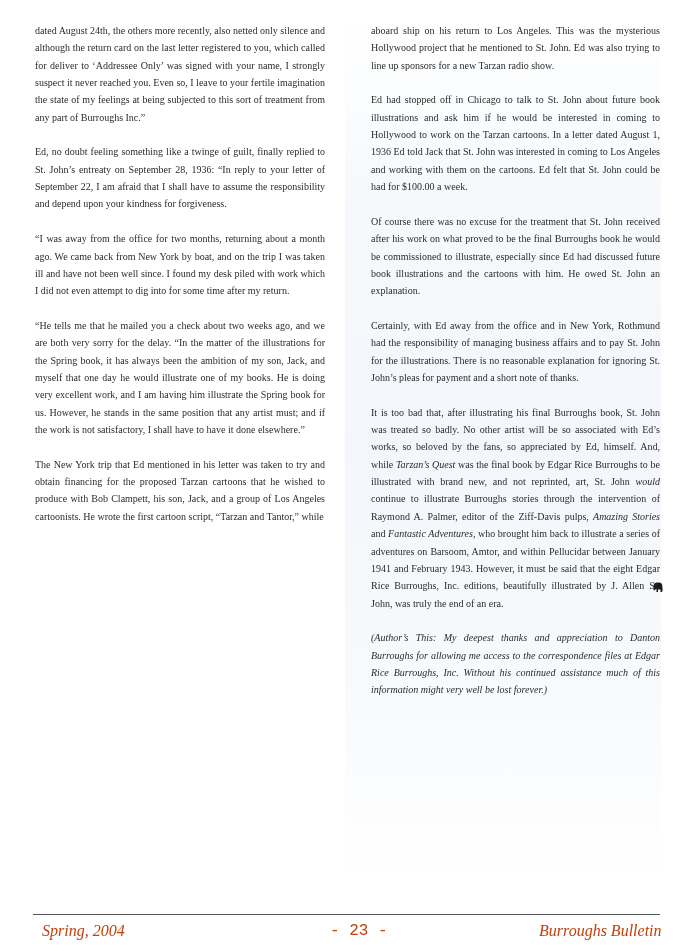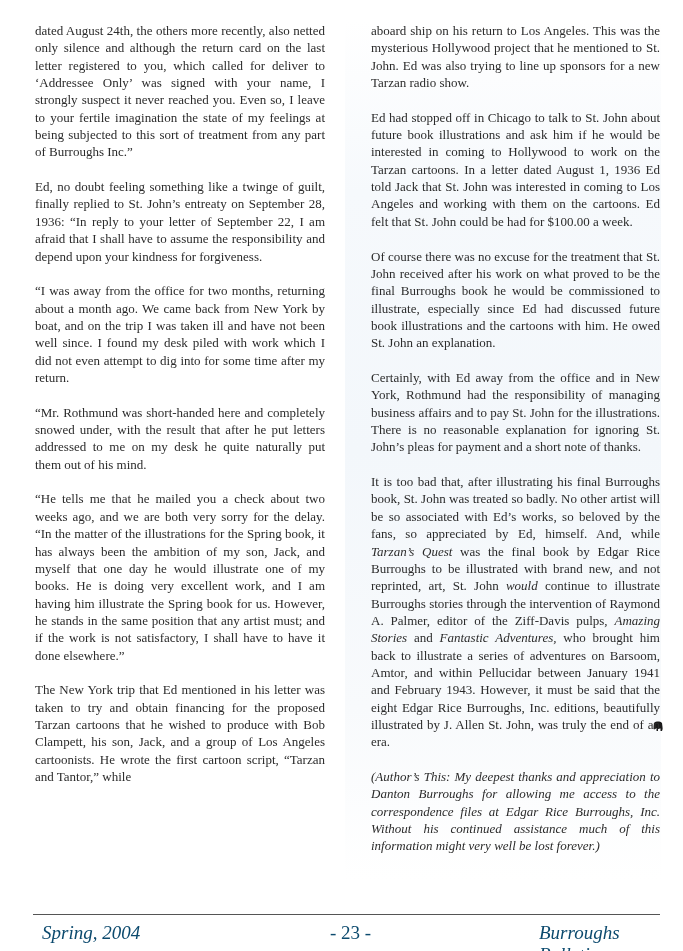--- a/index.html
+++ b/index.html
@@ -9,52 +9,51 @@
     position: relative;
     font-family: "Liberation Serif", "DejaVu Serif", serif;
     color: #2b2b2b;
   }
   .page-tint {
     position: absolute; left: 345px; top: 20px; width: 316px; height: 860px;
     background: linear-gradient(180deg, #ffffff 0%, #f6f9fc 20%, #f3f7fb 50%, #f8fafc 80%, #ffffff 100%);
   }
   .col {
     position: absolute; top: 22px; width: 290px;
-    font-size: 13px; line-height: 17.35px; text-align: justify;
+    font-size: 10px; line-height: 17.35px; text-align: justify;
   }
   .col-left { left: 35px; }
   .col-right { left: 371px; width: 289px; }
   .col p { margin: 0 0 17.4px 0; }
   .col p.last { margin-bottom: 16px; }
   i.title { font-style: italic; }
   .note { font-style: italic; }
   .end-mark {
     display: inline-block; width: 12px; height: 12px; float: right;
     margin-top: -14px; margin-right: -4px;
   }
   .footer-rule {
     position: absolute; left: 33px; top: 914px; width: 627px; height: 1px; background: #555;
   }
   .footer {
-    position: absolute; top: 922px; font-size: 19px; color: #0c4a6e;
+    position: absolute; top: 922px; font-size: 16px; color: #c2410c;
   }
   .footer-left { left: 42px; font-style: italic; }
-  .footer-center { left: 330px; }
+  .footer-center { left: 330px; font-family: Liberation Mono, monospace; }
   .footer-right { left: 539px; font-style: italic; }
 </style>
 </head>
 <body>
 
 <div class="page-tint"></div>
 
 <div class="col col-left">
   <p>dated August 24th, the others more recently, also netted only silence and although the return card on the last letter registered to you, which called for deliver to ‘Addressee Only’ was signed with your name, I strongly suspect it never reached you. Even so, I leave to your fertile imagination the state of my feelings at being subjected to this sort of treatment from any part of Burroughs Inc.”</p>
   <p>Ed, no doubt feeling something like a twinge of guilt, finally replied to St. John’s entreaty on September 28, 1936: “In reply to your letter of September 22, I am afraid that I shall have to assume the responsibility and depend upon your kindness for forgiveness.</p>
   <p>“I was away from the office for two months, returning about a month ago. We came back from New York by boat, and on the trip I was taken ill and have not been well since. I found my desk piled with work which I did not even attempt to dig into for some time after my return.</p>
-  <p>“Mr. Rothmund was short-handed here and completely snowed under, with the result that after he put letters addressed to me on my desk he quite naturally put them out of his mind.</p>
   <p>“He tells me that he mailed you a check about two weeks ago, and we are both very sorry for the delay. “In the matter of the illustrations for the Spring book, it has always been the ambition of my son, Jack, and myself that one day he would illustrate one of my books. He is doing very excellent work, and I am having him illustrate the Spring book for us. However, he stands in the same position that any artist must; and if the work is not satisfactory, I shall have to have it done elsewhere.”</p>
   <p class="last">The New York trip that Ed mentioned in his letter was taken to try and obtain financing for the proposed Tarzan cartoons that he wished to produce with Bob Clampett, his son, Jack, and a group of Los Angeles cartoonists. He wrote the first cartoon script, “Tarzan and Tantor,” while</p>
 </div>
 
 <div class="col col-right">
   <p>aboard ship on his return to Los Angeles. This was the mysterious Hollywood project that he mentioned to St. John. Ed was also trying to line up sponsors for a new Tarzan radio show.</p>
   <p>Ed had stopped off in Chicago to talk to St. John about future book illustrations and ask him if he would be interested in coming to Hollywood to work on the Tarzan cartoons. In a letter dated August 1, 1936 Ed told Jack that St. John was interested in coming to Los Angeles and working with them on the cartoons. Ed felt that St. John could be had for $100.00 a week.</p>
   <p>Of course there was no excuse for the treatment that St. John received after his work on what proved to be the final Burroughs book he would be commissioned to illustrate, especially since Ed had discussed future book illustrations and the cartoons with him. He owed St. John an explanation.</p>
   <p>Certainly, with Ed away from the office and in New York, Rothmund had the responsibility of managing business affairs and to pay St. John for the illustrations. There is no reasonable explanation for ignoring St. John’s pleas for payment and a short note of thanks.</p>
   <p><span>It is too bad that, after illustrating his final Burroughs book, St. John was treated so badly. No other artist will be so associated with Ed’s works, so beloved by the fans, so appreciated by Ed, himself. And, while </span><i class="title">Tarzan’s Quest</i><span> was the final book by Edgar Rice Burroughs to be illustrated with brand new, and not reprinted, art, St. John </span><i>would</i><span> continue to illustrate Burroughs stories through the intervention of Raymond A. Palmer, editor of the Ziff-Davis pulps, </span><i class="title">Amazing Stories</i><span> and </span><i class="title">Fantastic Adventures,</i><span> who brought him back to illustrate a series of adventures on Barsoom, Amtor, and within Pellucidar between January 1941 and February 1943. However, it must be said that the eight Edgar Rice Burroughs, Inc. editions, beautifully illustrated by J. Allen St. John, was truly the end of an era.</span><span class="end-mark"><svg width="12" height="12" viewBox="0 0 12 12">

